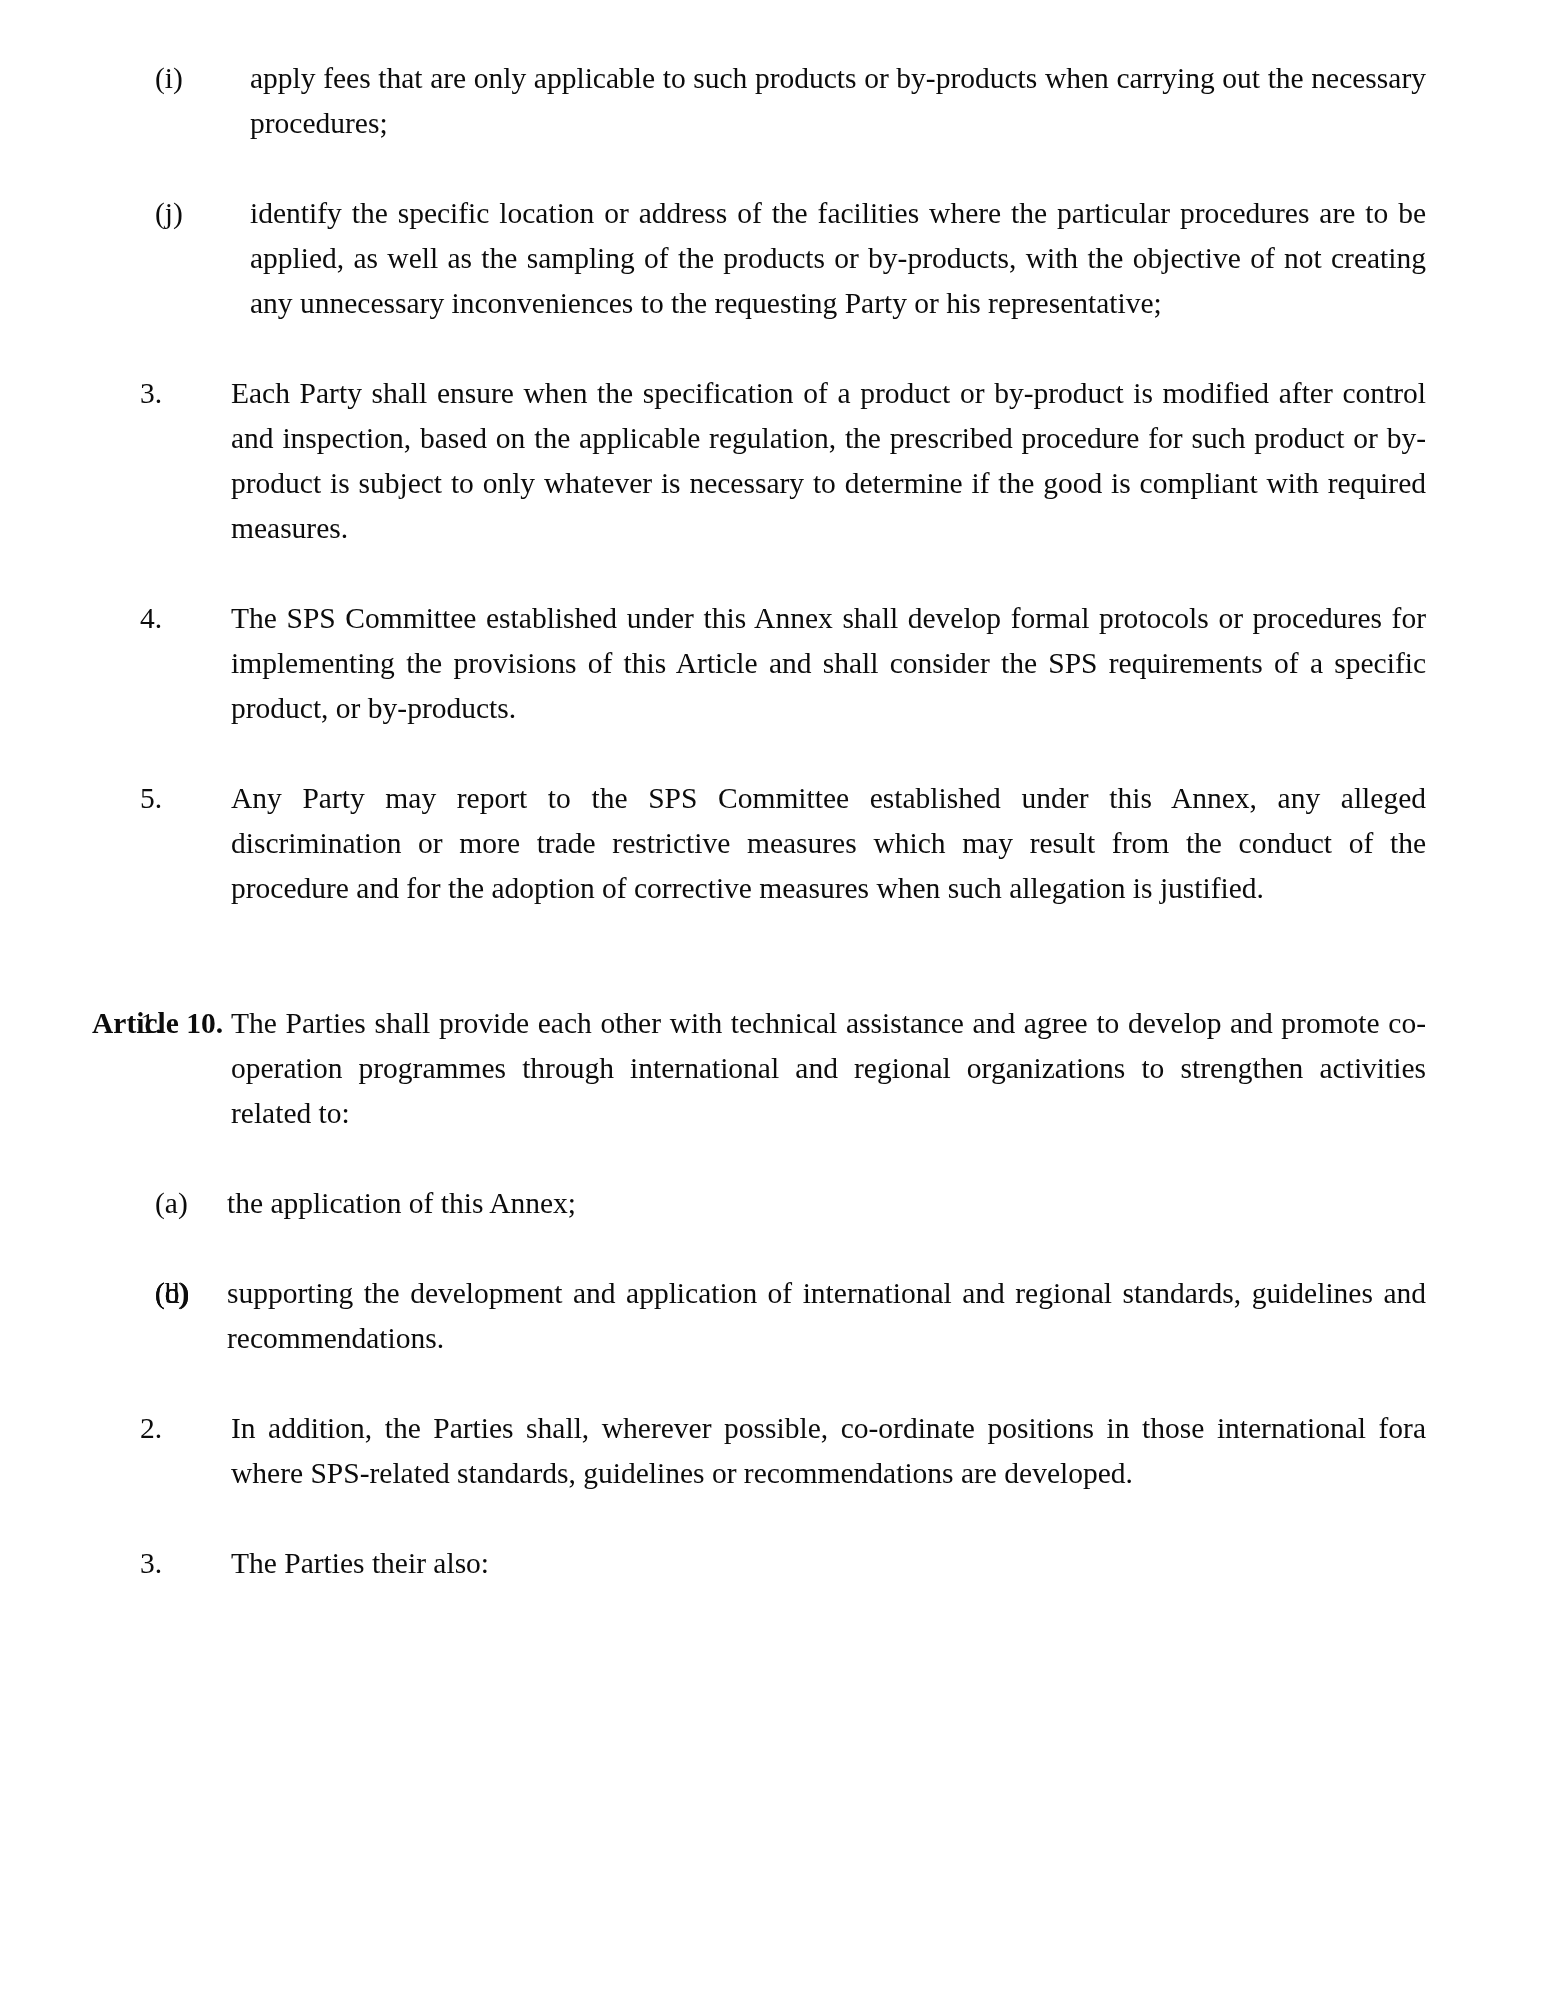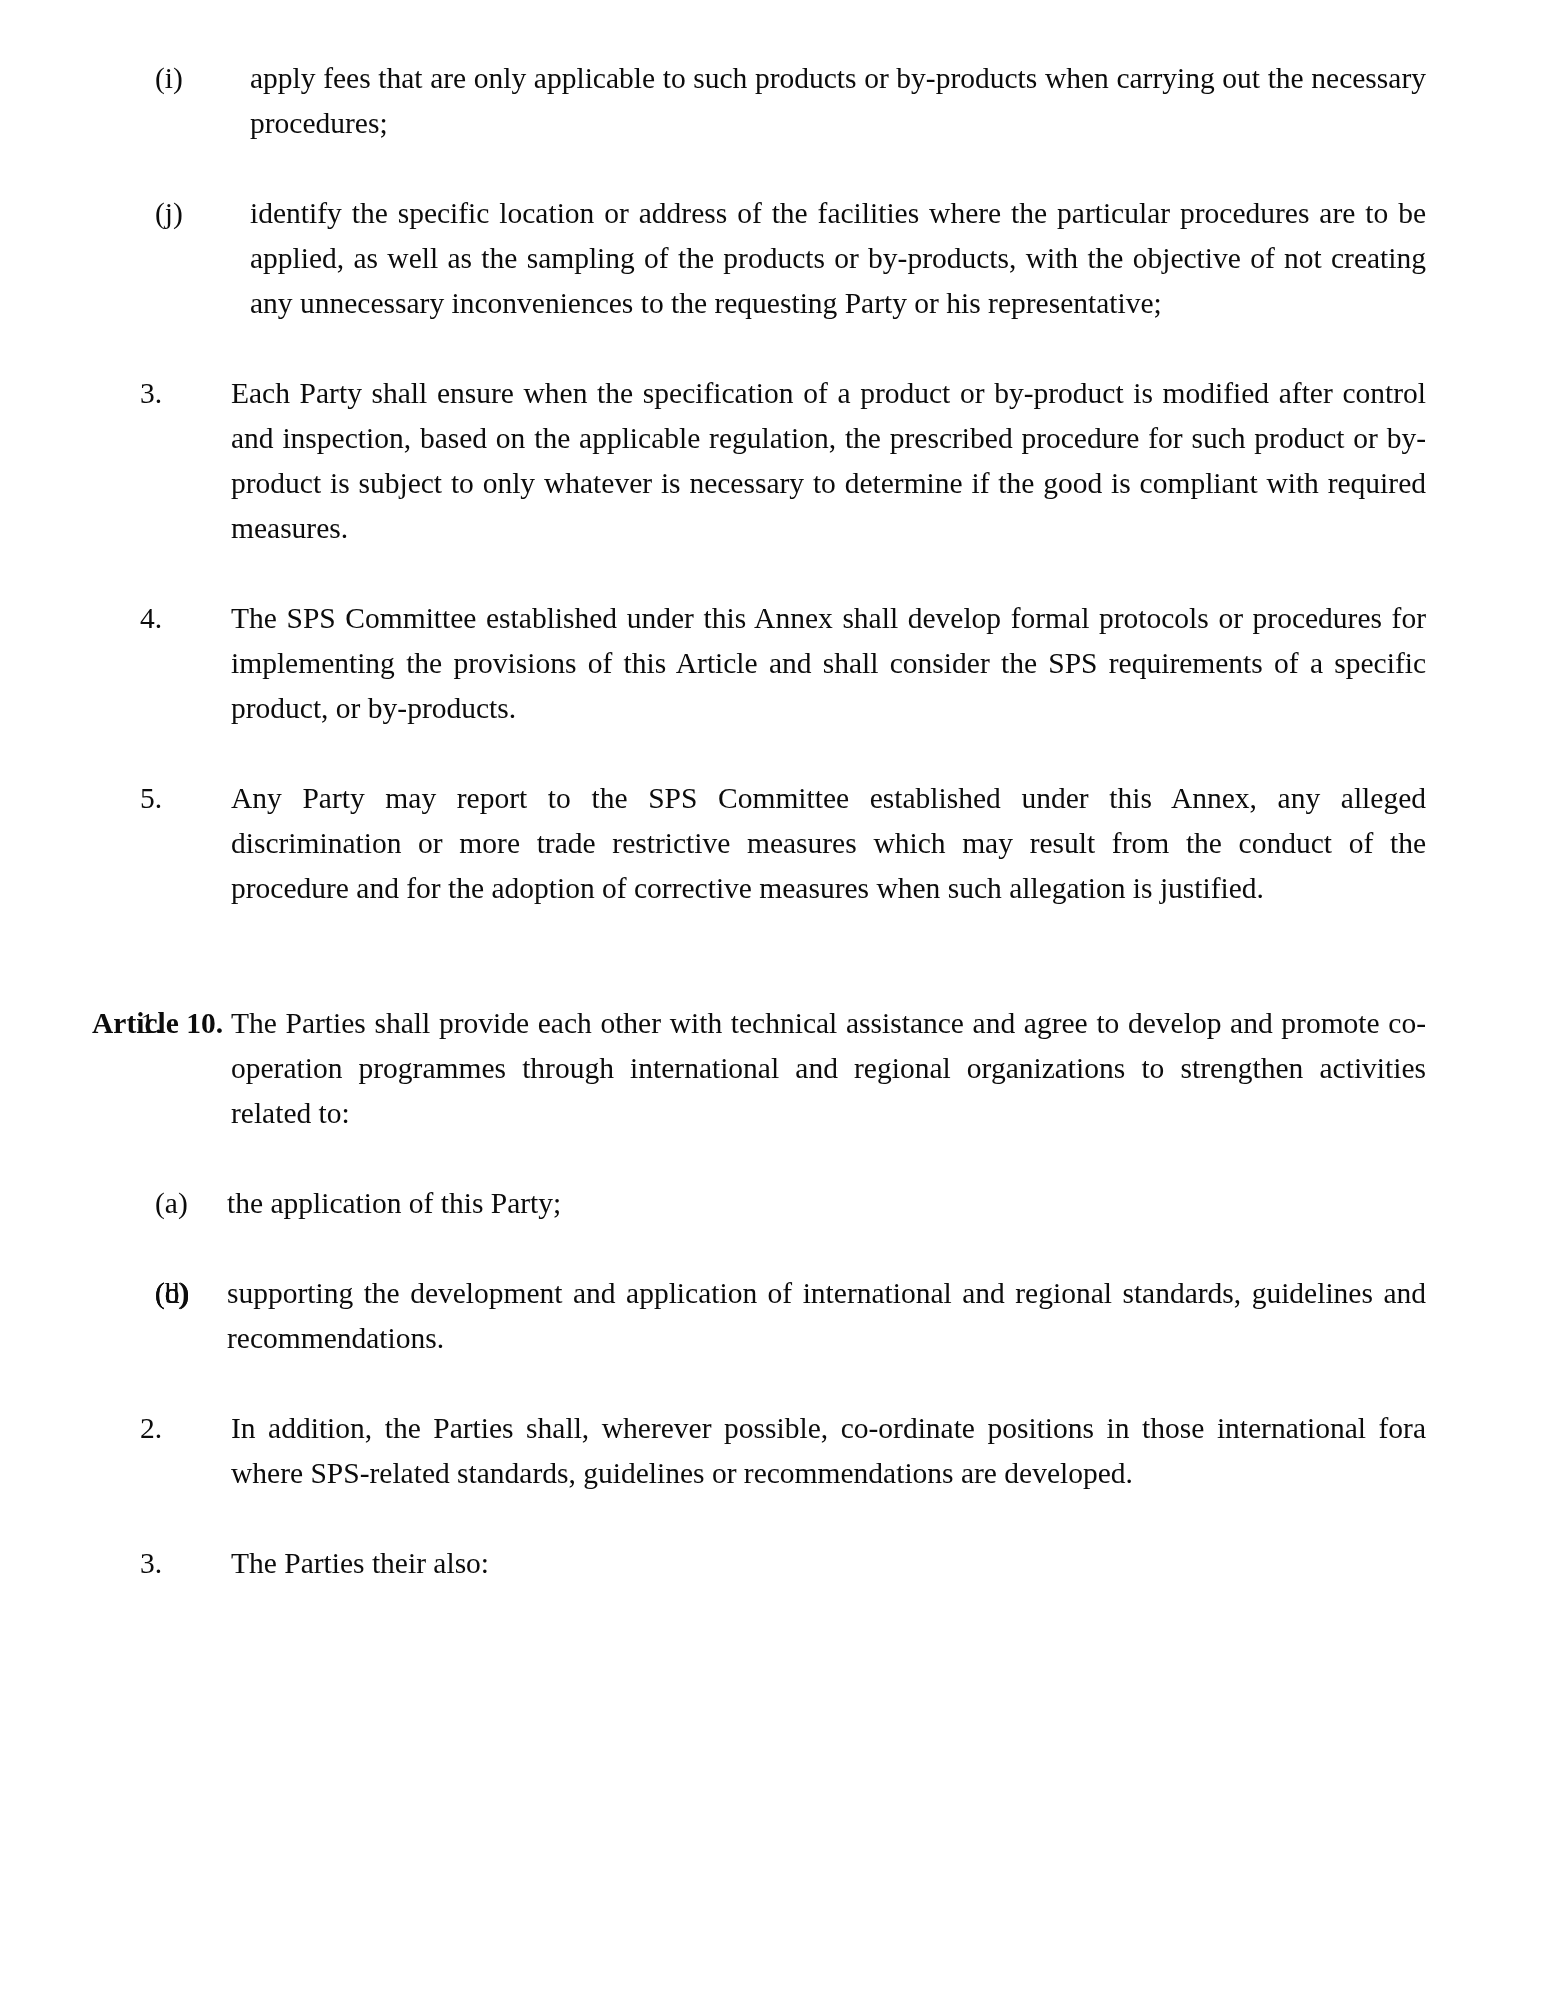--- a/index.html
+++ b/index.html
@@ -56,19 +56,19 @@
 <body>
 
 <div class="page">
     <div class="block level-letter-roman"><span class="marker">(i)</span><span>apply fees that are only applicable to such products or by-products when carrying out the necessary procedures;</span></div>
     <div class="block level-letter-roman"><span class="marker">(j)</span><span>identify the specific location or address of the facilities where the particular procedures are to be applied, as well as the sampling of the products or by-products, with the objective of not creating any unnecessary inconveniences to the requesting Party or his representative;</span></div>
     <div class="block level-numbered"><span class="marker">3.</span><span>Each Party shall ensure when the specification of a product or by-product is modified after control and inspection, based on the applicable regulation, the prescribed procedure for such product or by-product is subject to only whatever is necessary to determine if the good is compliant with required measures.</span></div>
     <div class="block level-numbered"><span class="marker">4.</span><span>The SPS Committee established under this Annex shall develop formal protocols or procedures for implementing the provisions of this Article and shall consider the SPS requirements of a specific product, or by-products.</span></div>
     <div class="block level-numbered"><span class="marker">5.</span><span>Any Party may report to the SPS Committee established under this Annex, any alleged discrimination or more trade restrictive measures which may result from the conduct of the procedure and for the adoption of corrective measures when such allegation is justified.</span></div>
     <div class="heading"><span class="h-label">Article 10.</span></div>
     <div class="block level-numbered"><span class="marker">1.</span><span>The Parties shall provide each other with technical assistance and agree to develop and promote co-operation programmes through international and regional organizations to strengthen activities related to:</span></div>
-    <div class="block level-letter-alpha"><span class="marker">(a)</span><span>the application of this Party;</span></div>
+    <div class="block level-letter-alpha"><span class="marker">(a)</span><span>the application of this Annex;</span></div>
     <div class="block level-letter-alpha"><span class="marker">(b)</span></div>
     <div class="block level-letter-alpha"><span class="marker">(c)</span></div>
     <div class="block level-letter-alpha"><span class="marker">(d)</span><span>supporting the development and application of international and regional standards, guidelines and recommendations.</span></div>
     <div class="block level-numbered"><span class="marker">2.</span><span>In addition, the Parties shall, wherever possible, co-ordinate positions in those international fora where SPS-related standards, guidelines or recommendations are developed.</span></div>
     <div class="block level-numbered"><span class="marker">3.</span><span>The Parties their also:</span></div>
   </div>
 
 </body></html>

